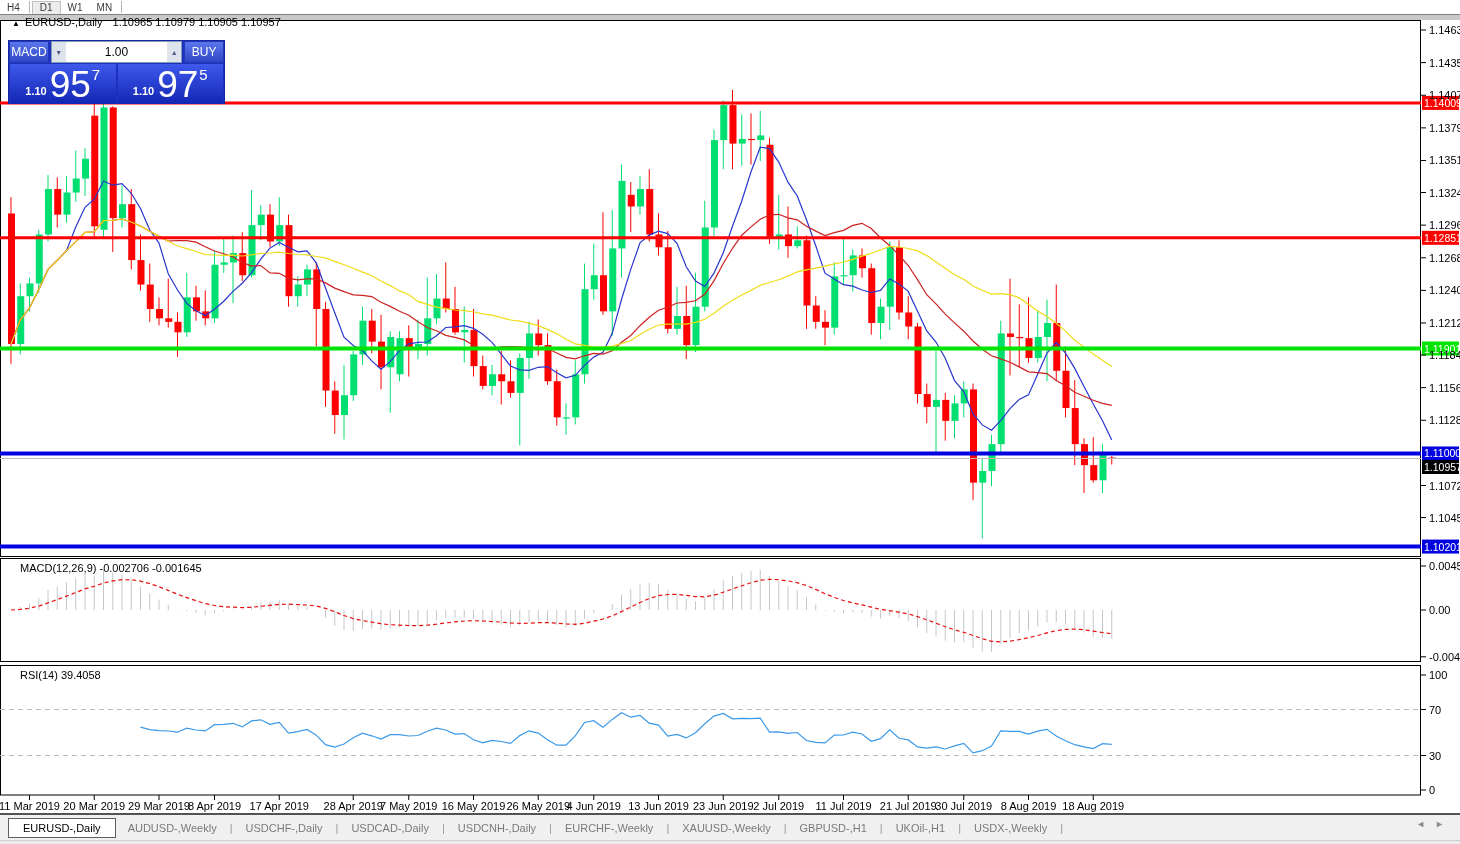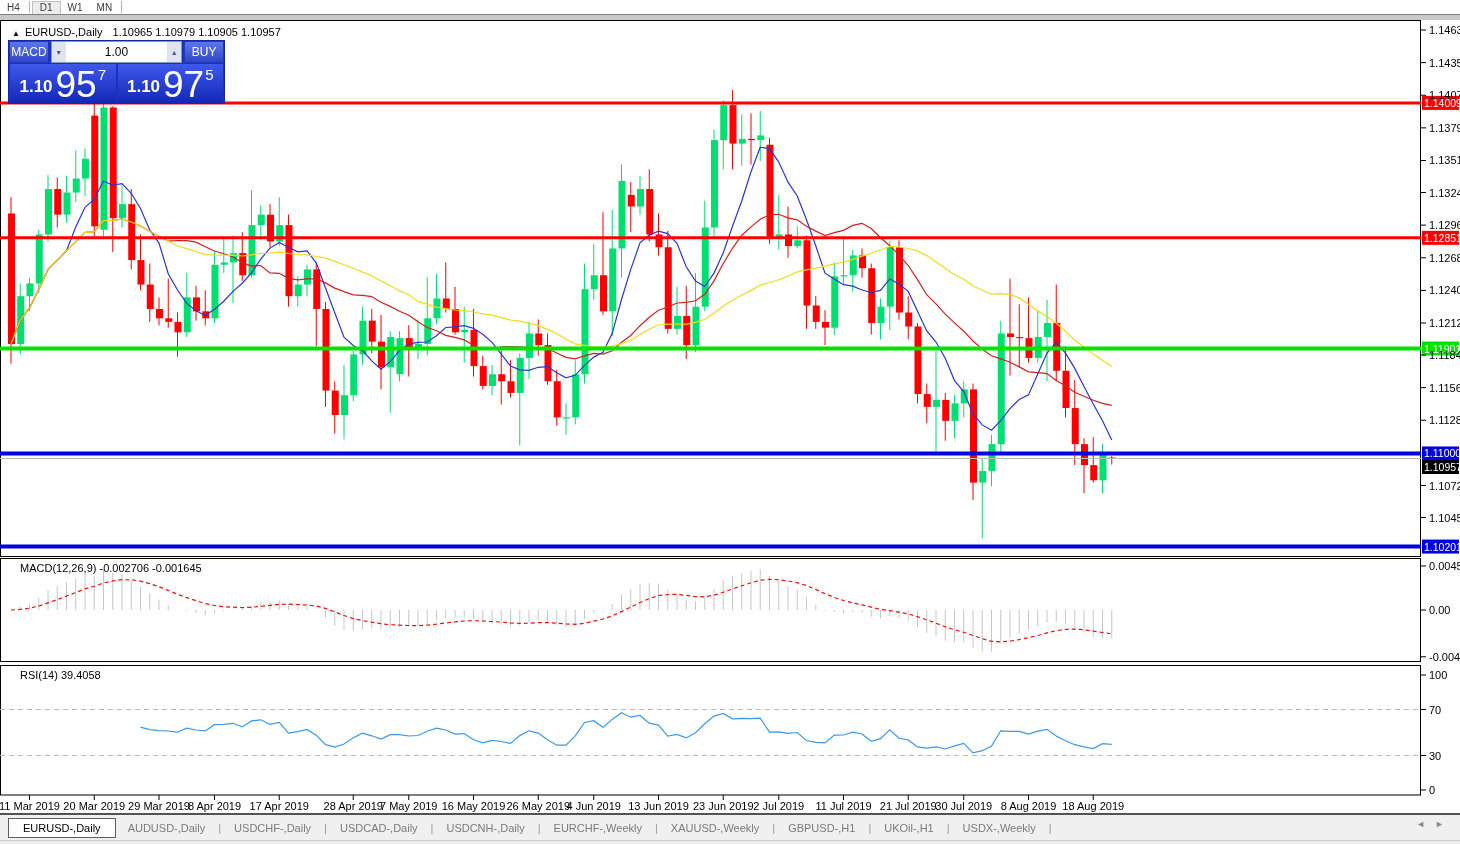--- a/index.html
+++ b/index.html
@@ -11,41 +11,41 @@
   .tf{height:13px;line-height:13px;padding:0 7px;background:transparent;border:none;
       font-size:10px;color:#3a3a3a;font-family:"Liberation Sans",sans-serif;cursor:default;}
   .tf.active{background:#ececec;border:1px solid #c0c0c0;border-bottom:none;height:13px;line-height:12px;}
   .tfsep{width:1px;height:12px;background:#b5b5b5;margin:0 2px;}
   #topband{position:absolute;left:0;top:14px;width:1460px;height:6px;background:#c9c9c9;border-top:1px solid #7f7f7f;box-sizing:border-box;}
   
   #chart-window{position:absolute;left:0;top:20px;width:1460px;height:794px;background:#fff;}
   #chart-svg{position:absolute;left:0;top:0;width:1460px;height:844px;z-index:2;pointer-events:none;}
   #chart-click-surface{position:absolute;left:0;top:20px;width:1421px;height:775px;z-index:1;}
   
-  #chart-title{position:absolute;left:12px;top:26px;z-index:4;font-size:11px;color:#000;}
+  #chart-title{position:absolute;left:12px;top:16px;z-index:4;font-size:11px;color:#000;}
   #chart-title .tri{font-size:8px;margin-right:5px;}
   #chart-title .sym{margin-right:10px;}
   
   .ind-label{position:absolute;left:20px;z-index:4;font-size:11px;color:#000;}
   #macd-label{top:562px;}
   #rsi-label{top:669px;}
   
   #trade-panel{position:absolute;left:8px;top:40px;width:217px;height:64px;z-index:5;
                background:#1e31be;border:1px solid #1626a0;box-sizing:border-box;}
   .tp-row1{display:flex;height:22px;}
   .tp-btn{width:47px;border:1px solid #2038b4;background:linear-gradient(180deg,#5b76ec 0%,#2e47c8 100%);
           color:#fff;font-size:12px;font-family:"Liberation Sans",sans-serif;padding:0;cursor:pointer;}
   .tp-vol{flex:1;display:flex;background:#fff;border:1px solid #7f9db9;box-sizing:border-box;margin:0 2px;gap:39px;}
   .tp-spin{width:14px;border:none;background:#dfe3ec;color:#4a5a8a;font-size:7px;padding:0;cursor:pointer;
            font-family:"Liberation Sans",sans-serif;}
   .tp-volval{flex:1;text-align:center;font-size:12px;line-height:20px;color:#000;background:#fff;}
   .tp-row2{display:flex;height:42px;}
   .tp-tile{flex:1;display:flex;align-items:flex-end;justify-content:center;color:#fff;cursor:pointer;
            background:linear-gradient(180deg,#3e59ec 0%,#1226b4 100%);margin:1px;}
-  .tp-small{font-size:17px;font-weight:bold;margin:0 3px 7px 0;}
+  .tp-small{font-size:11px;font-weight:bold;margin:0 3px 7px 0;}
   .tp-big{font-size:37px;line-height:38px;}
   .tp-sup{font-size:15px;margin:2px 0 0 1px;align-self:flex-start;}
   
   #tabbar{position:absolute;left:0;top:815px;width:1460px;height:25px;background:#f0f0f0;
           display:flex;align-items:center;font-size:11px;color:#7a7a7a;z-index:3;}
   .tab{padding:3px 12px;cursor:pointer;white-space:nowrap;}
   .tab.active{background:#fff;border:1px solid #5f5f5f;color:#000;margin-left:8px;padding:3px 14px;}
   .tabsep{color:#9a9a9a;padding:0 1px;}
   #tab-scroll{position:absolute;right:6px;top:819px;z-index:4;color:#8a8a8a;font-size:9px;letter-spacing:10px;cursor:pointer;}
   #bottomstrip{position:absolute;left:0;top:840px;width:1460px;height:4px;background:#ececec;border-top:1px solid #cfcfcf;box-sizing:border-box;}
@@ -582,21 +582,21 @@
           <span class="tp-sup">5</span>
       </div>
     </div>
   </div>
 
   <div class="ind-label" id="macd-label">MACD(12,26,9) -0.002706 -0.001645</div>
   <div class="ind-label" id="rsi-label">RSI(14) 39.4058</div>
 
   <div id="tabbar">
       <div class="tab active">EURUSD-,Daily</div>
-      <div class="tab">AUDUSD-,Daily</div>
+      <div class="tab">AUDUSD-,Weekly</div>
       <span class="tabsep">|</span>
       <div class="tab">USDCHF-,Daily</div>
       <span class="tabsep">|</span>
       <div class="tab">USDCAD-,Daily</div>
       <span class="tabsep">|</span>
       <div class="tab">USDCNH-,Daily</div>
       <span class="tabsep">|</span>
       <div class="tab">EURCHF-,Weekly</div>
       <span class="tabsep">|</span>
       <div class="tab">XAUUSD-,Weekly</div>

